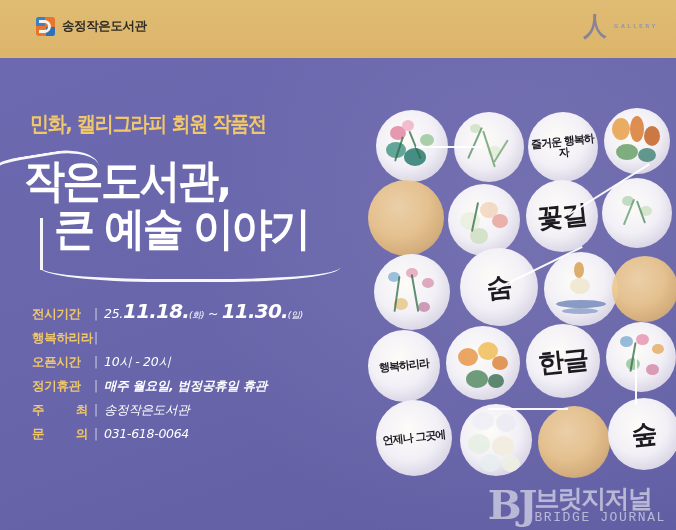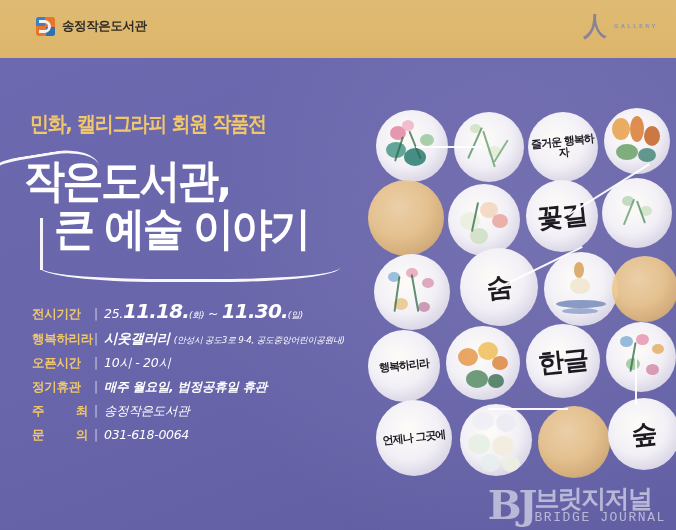--- a/index.html
+++ b/index.html
@@ -339,22 +339,20 @@
 
       <div class="info-row">
         <span class="info-label">전시기간</span>
         <span class="info-sep">|</span>
         <span class="info-value"><span>25.</span><span class="big-date">11.18.</span><span class="day-sm">(화)</span><span> ~ </span><span class="big-date">11.30.</span><span class="day-sm">(일)</span></span>
       </div>
 
       <div class="info-row">
         <span class="info-label">행복하리라</span>
         <span class="info-sep">|</span>
-        <span class="info-value"><span class="venue-name">시옷갤러리</span>
-          <span class="sub-note">(안성시 공도3로 9-4, 공도중앙어린이공원내)</span></span>
       </div>
 
       <div class="info-row">
         <span class="info-label">오픈시간</span>
         <span class="info-sep">|</span>
         <span class="info-value">10시 - 20시</span>
       </div>
 
       <div class="info-row">
         <span class="info-label">정기휴관</span>

